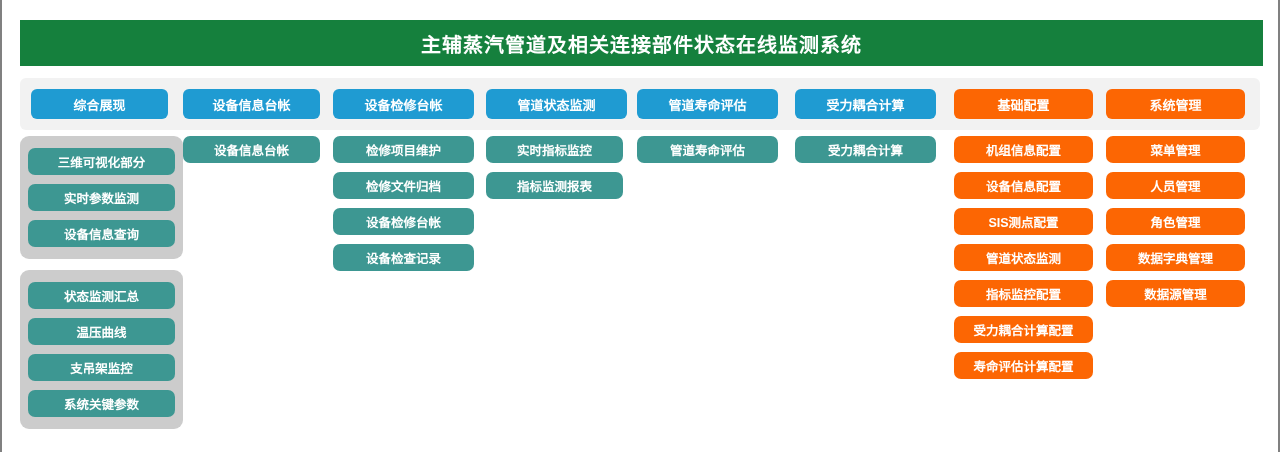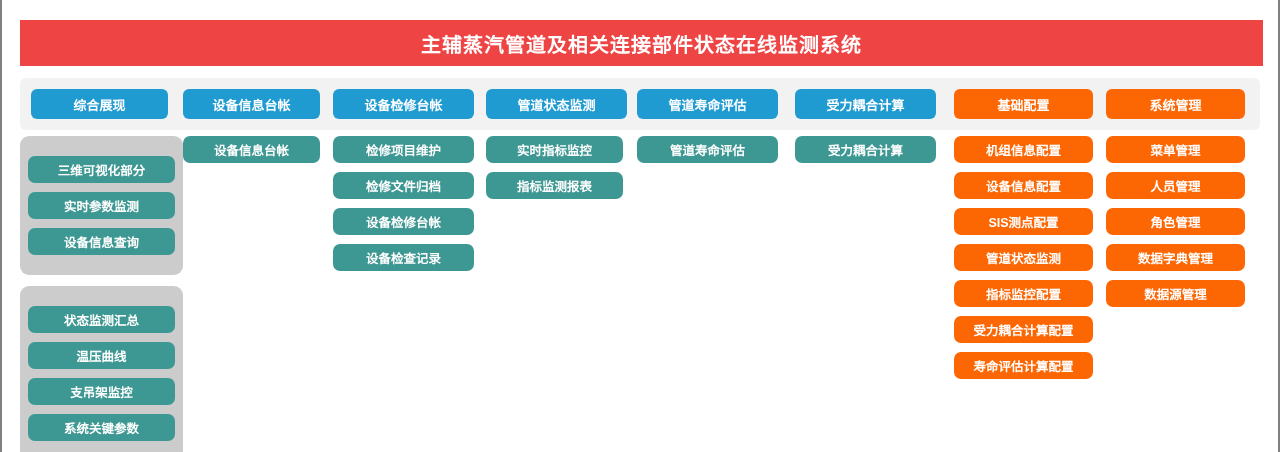--- a/index.html
+++ b/index.html
@@ -19,21 +19,21 @@
     position: relative;
   }
 
   
   .header-banner {
     position: absolute;
     left: 18px;
     top: 20px;
     width: 1243px;
     height: 46px;
-    background: #ef4444;
+    background: #15803d;
     display: flex;
     align-items: center;
     justify-content: center;
   }
   .header-title {
     color: #ffffff;
     font-size: 20px;
     font-weight: bold;
     letter-spacing: 1px;
     white-space: nowrap;
@@ -76,21 +76,21 @@
     width: 1280px;
     height: 300px;
   }
   .col {
     position: absolute;
     top: 0;
   }
   .group-box {
     background: #cccccc;
     border-radius: 9px;
-    padding: 20px 8px;
+    padding: 12px 8px;
     box-sizing: border-box;
     margin-bottom: 11px;
   }
   .sub-btn {
     height: 27px;
     border-radius: 7px;
     display: flex;
     align-items: center;
     justify-content: center;
     color: #ffffff;

